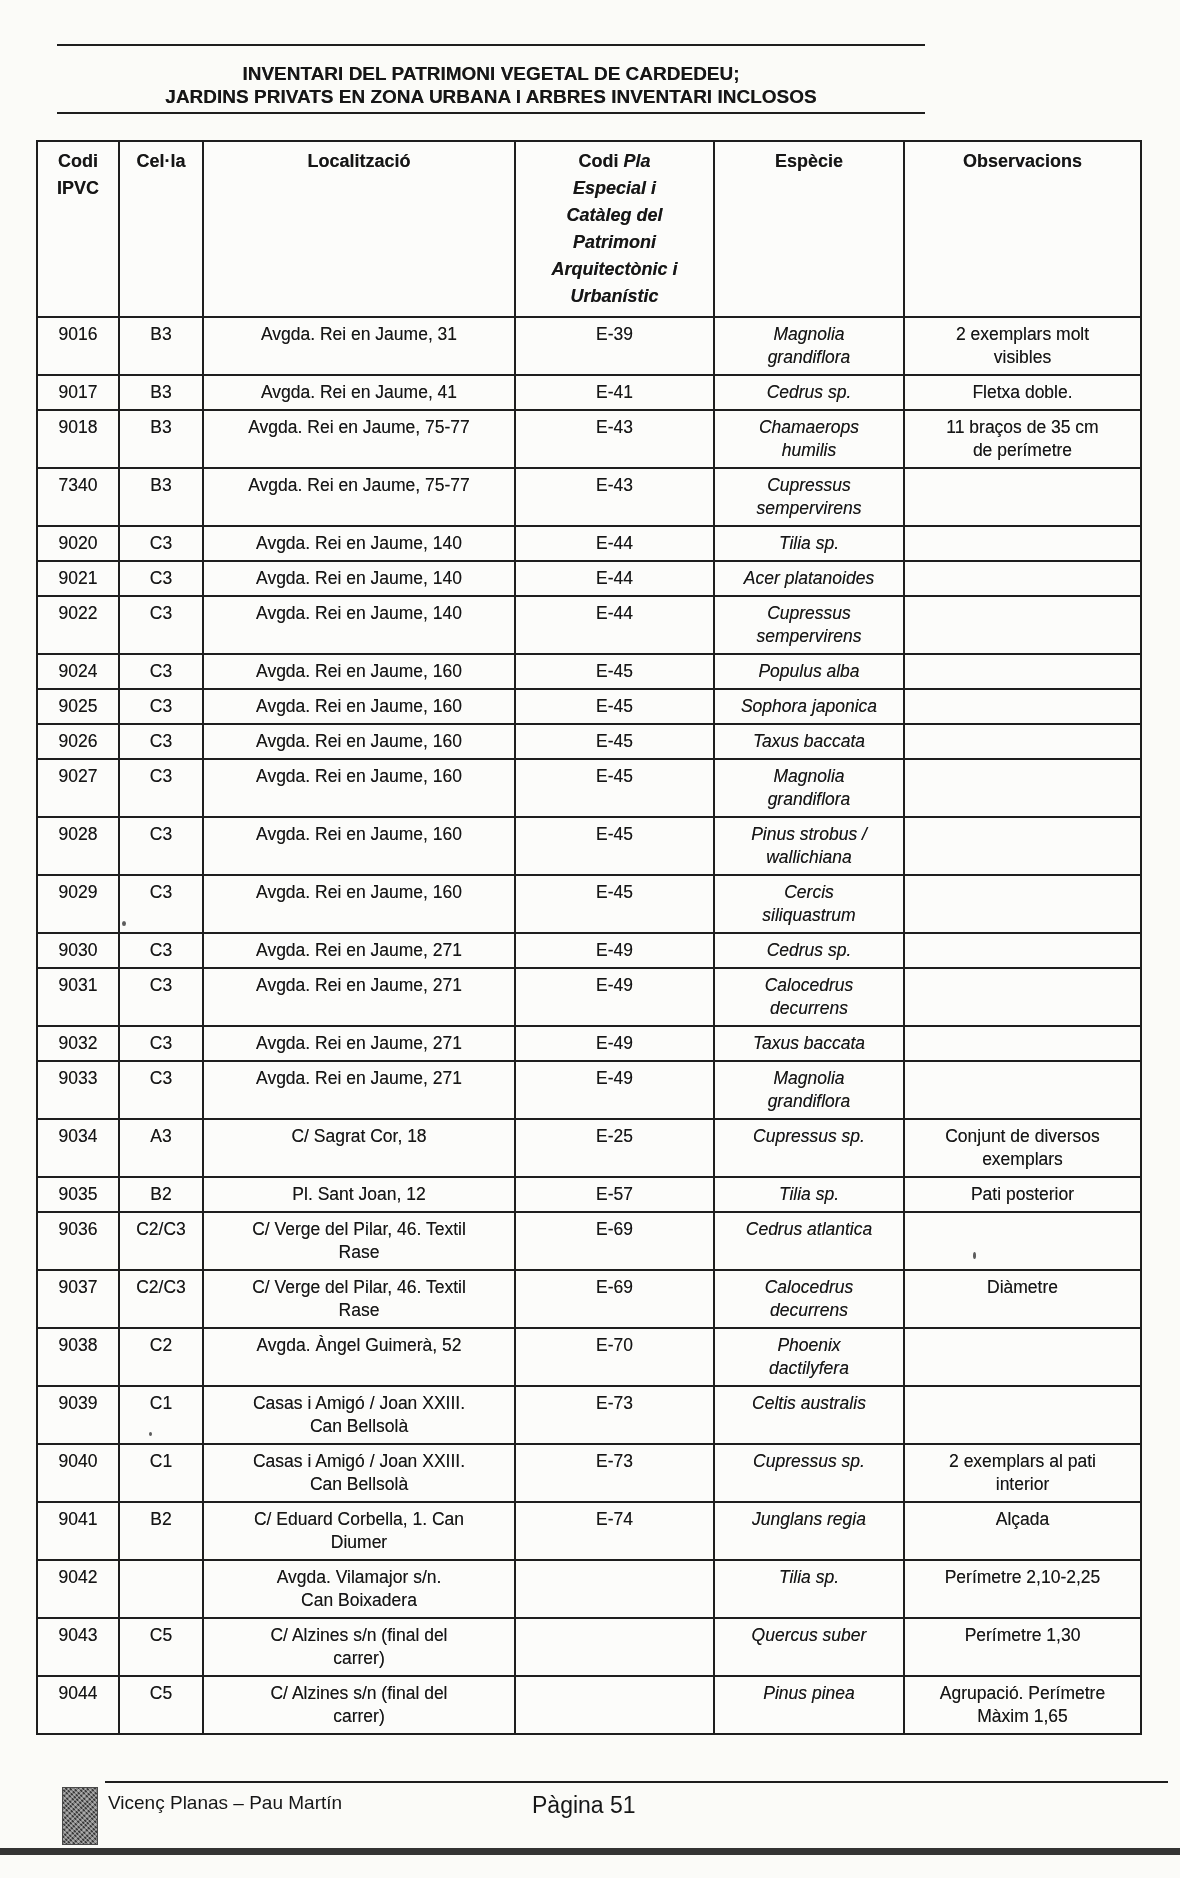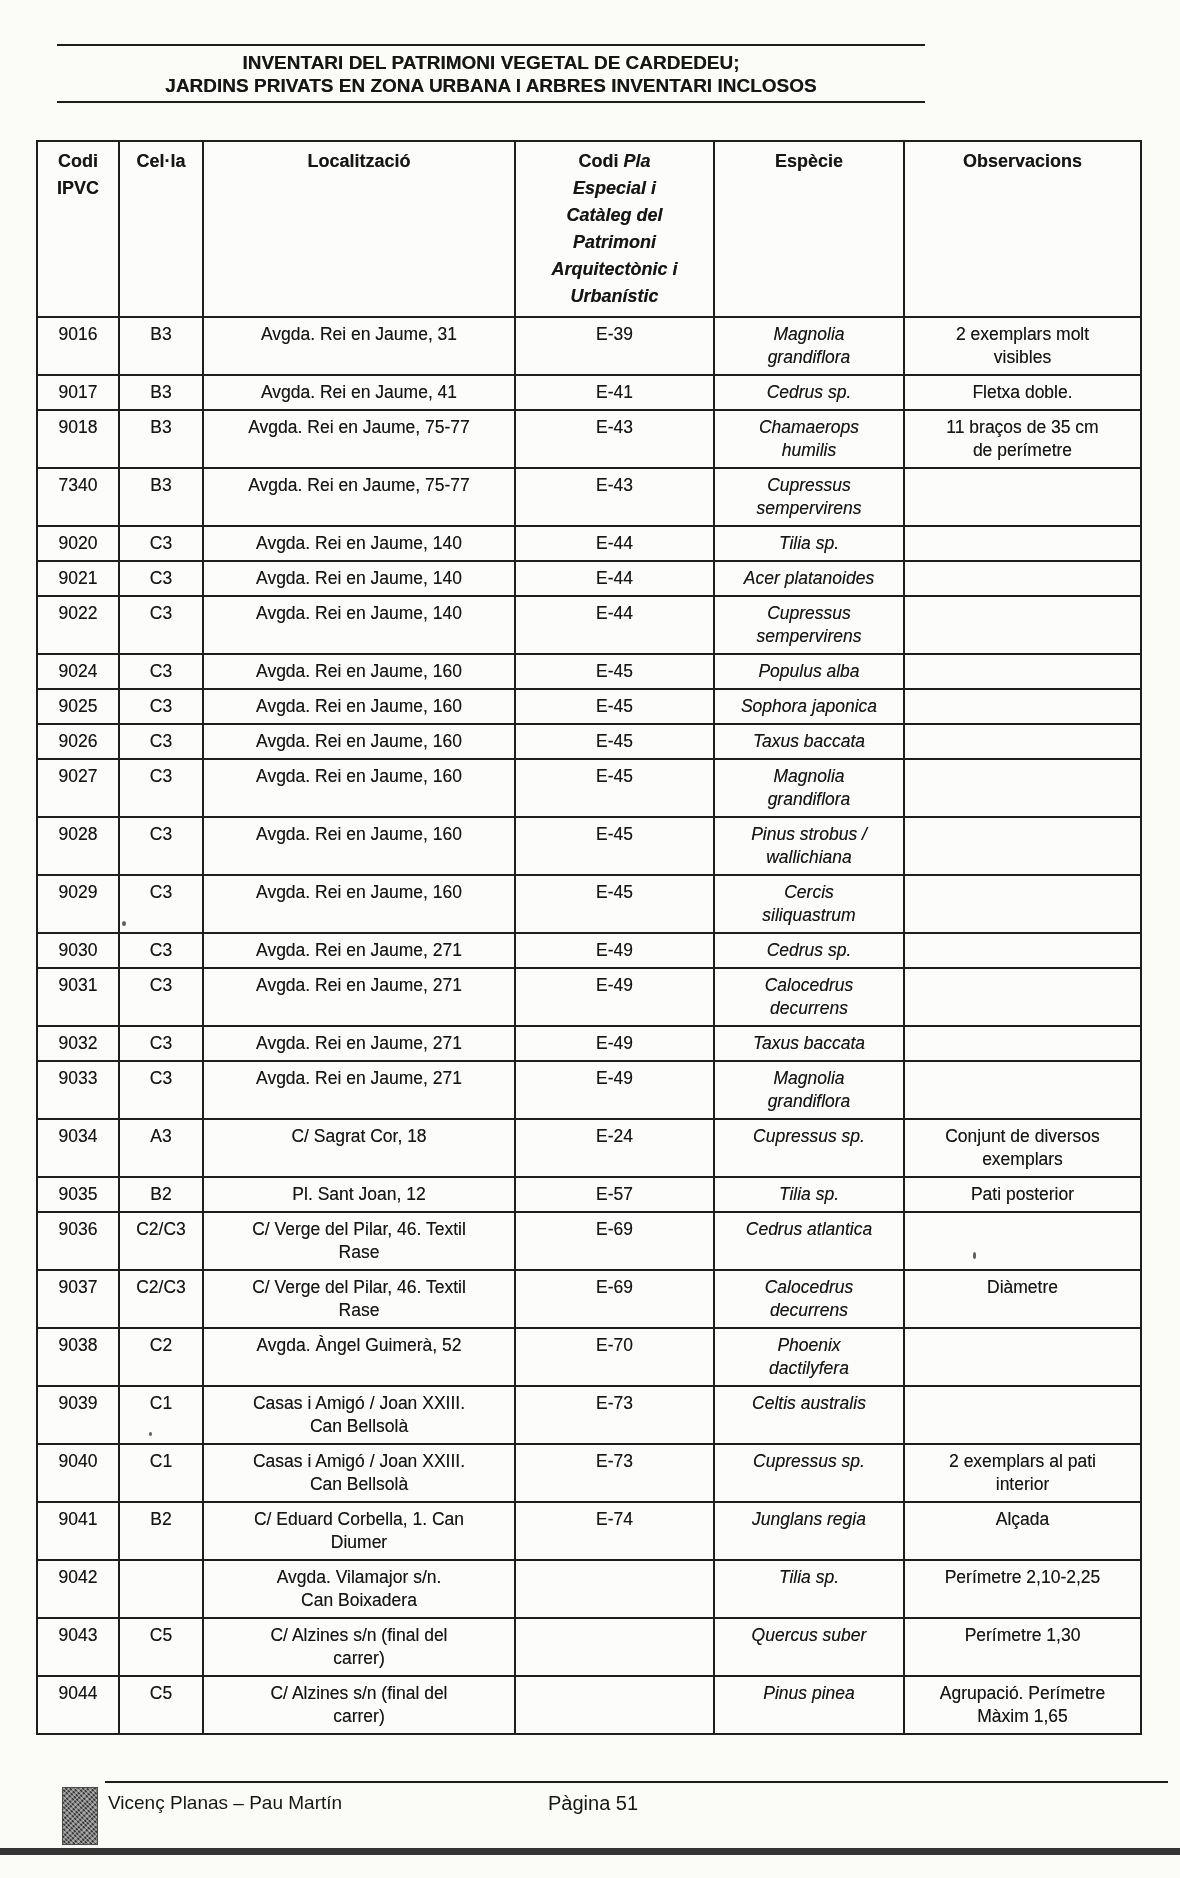--- a/index.html
+++ b/index.html
@@ -8,21 +8,21 @@
     background:#fbfbf8;
     font-family:"Liberation Sans", sans-serif;
     color:#161616;
     overflow:hidden;
   }
   .page { position:absolute; inset:0; }
   
   .title-block {
     position:absolute; left:57px; top:44px; width:868px;
     border-top:2px solid #1e1e1e; border-bottom:2px solid #1e1e1e;
-    padding:5px 0 4px 0;
+    padding:16px 0 4px 0;
     text-align:center; font-weight:bold; font-size:19px; line-height:23px;
     text-shadow:0 0 0.5px rgba(0,0,0,0.55);
   }
   .title-block div { white-space:nowrap; }
   
   table.inventory {
     position:absolute; left:36px; top:140px; width:1104px;
     border-collapse:collapse; table-layout:fixed;
     text-shadow:0 0 0.5px rgba(0,0,0,0.5);
   }
@@ -46,21 +46,21 @@
   
   .footer-rule { position:absolute; left:105px; top:1781px; width:1063px; height:2px; background:#1e1e1e; }
   .footer-logo {
     position:absolute; left:62px; top:1787px; width:34px; height:56px;
     border:1px solid #4a4a4a;
     background:
       repeating-linear-gradient(45deg, rgba(255,255,255,0.35) 0 1.5px, rgba(0,0,0,0) 1.5px 3px),
       repeating-linear-gradient(-45deg, #3c3c3c 0 2px, #7d7d7d 2px 4px);
   }
   .footer-authors { position:absolute; left:108px; top:1792px; font-size:19px; white-space:nowrap; }
-  .footer-page { position:absolute; left:532px; top:1792px; font-size:20px; white-space:nowrap;margin-left:16px; }
+  .footer-page { position:absolute; left:532px; top:1792px; font-size:23px; white-space:nowrap; }
   .bottom-edge { position:absolute; left:0; top:1848px; width:1180px; height:7px; background:#343434; }
   
   .speck { position:absolute; background:#5c5c5c; border-radius:50%; }
   .speck1 { left:122px; top:921px; width:4px; height:5px; }
   .speck2 { left:973px; top:1252px; width:3px; height:7px; }
   .speck3 { left:149px; top:1432px; width:3px; height:4px; }
 </style>
 </head>
 <body>
 
@@ -241,21 +241,21 @@
           <td>Avgda. Rei en Jaume, 271</td>
           <td>E-49</td>
           <td class="especie">Magnolia
 grandiflora</td>
           <td></td>
         </tr>
         <tr>
           <td>9034</td>
           <td>A3</td>
           <td>C/ Sagrat Cor, 18</td>
-          <td>E-24</td>
+          <td>E-25</td>
           <td class="especie">Cupressus sp.</td>
           <td>Conjunt de diversos
 exemplars</td>
         </tr>
         <tr>
           <td>9035</td>
           <td>B2</td>
           <td>Pl. Sant Joan, 12</td>
           <td>E-57</td>
           <td class="especie">Tilia sp.</td>

